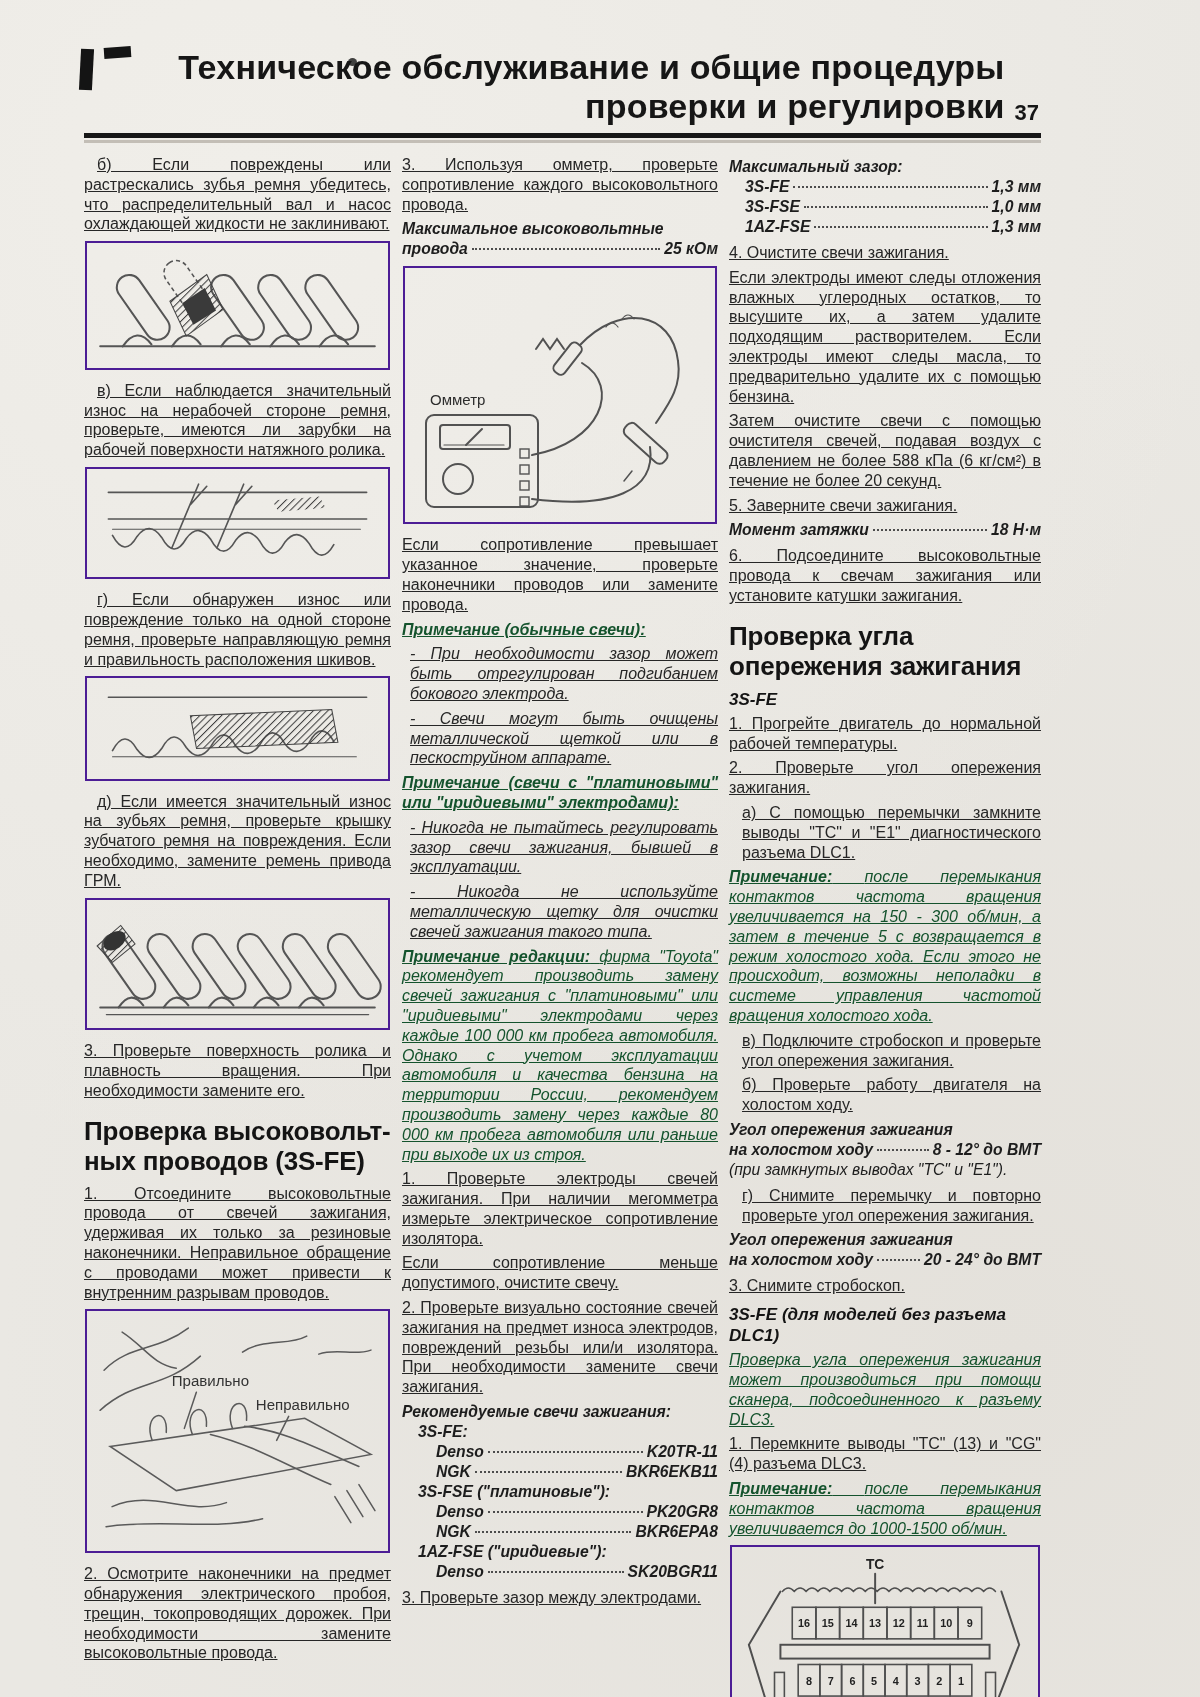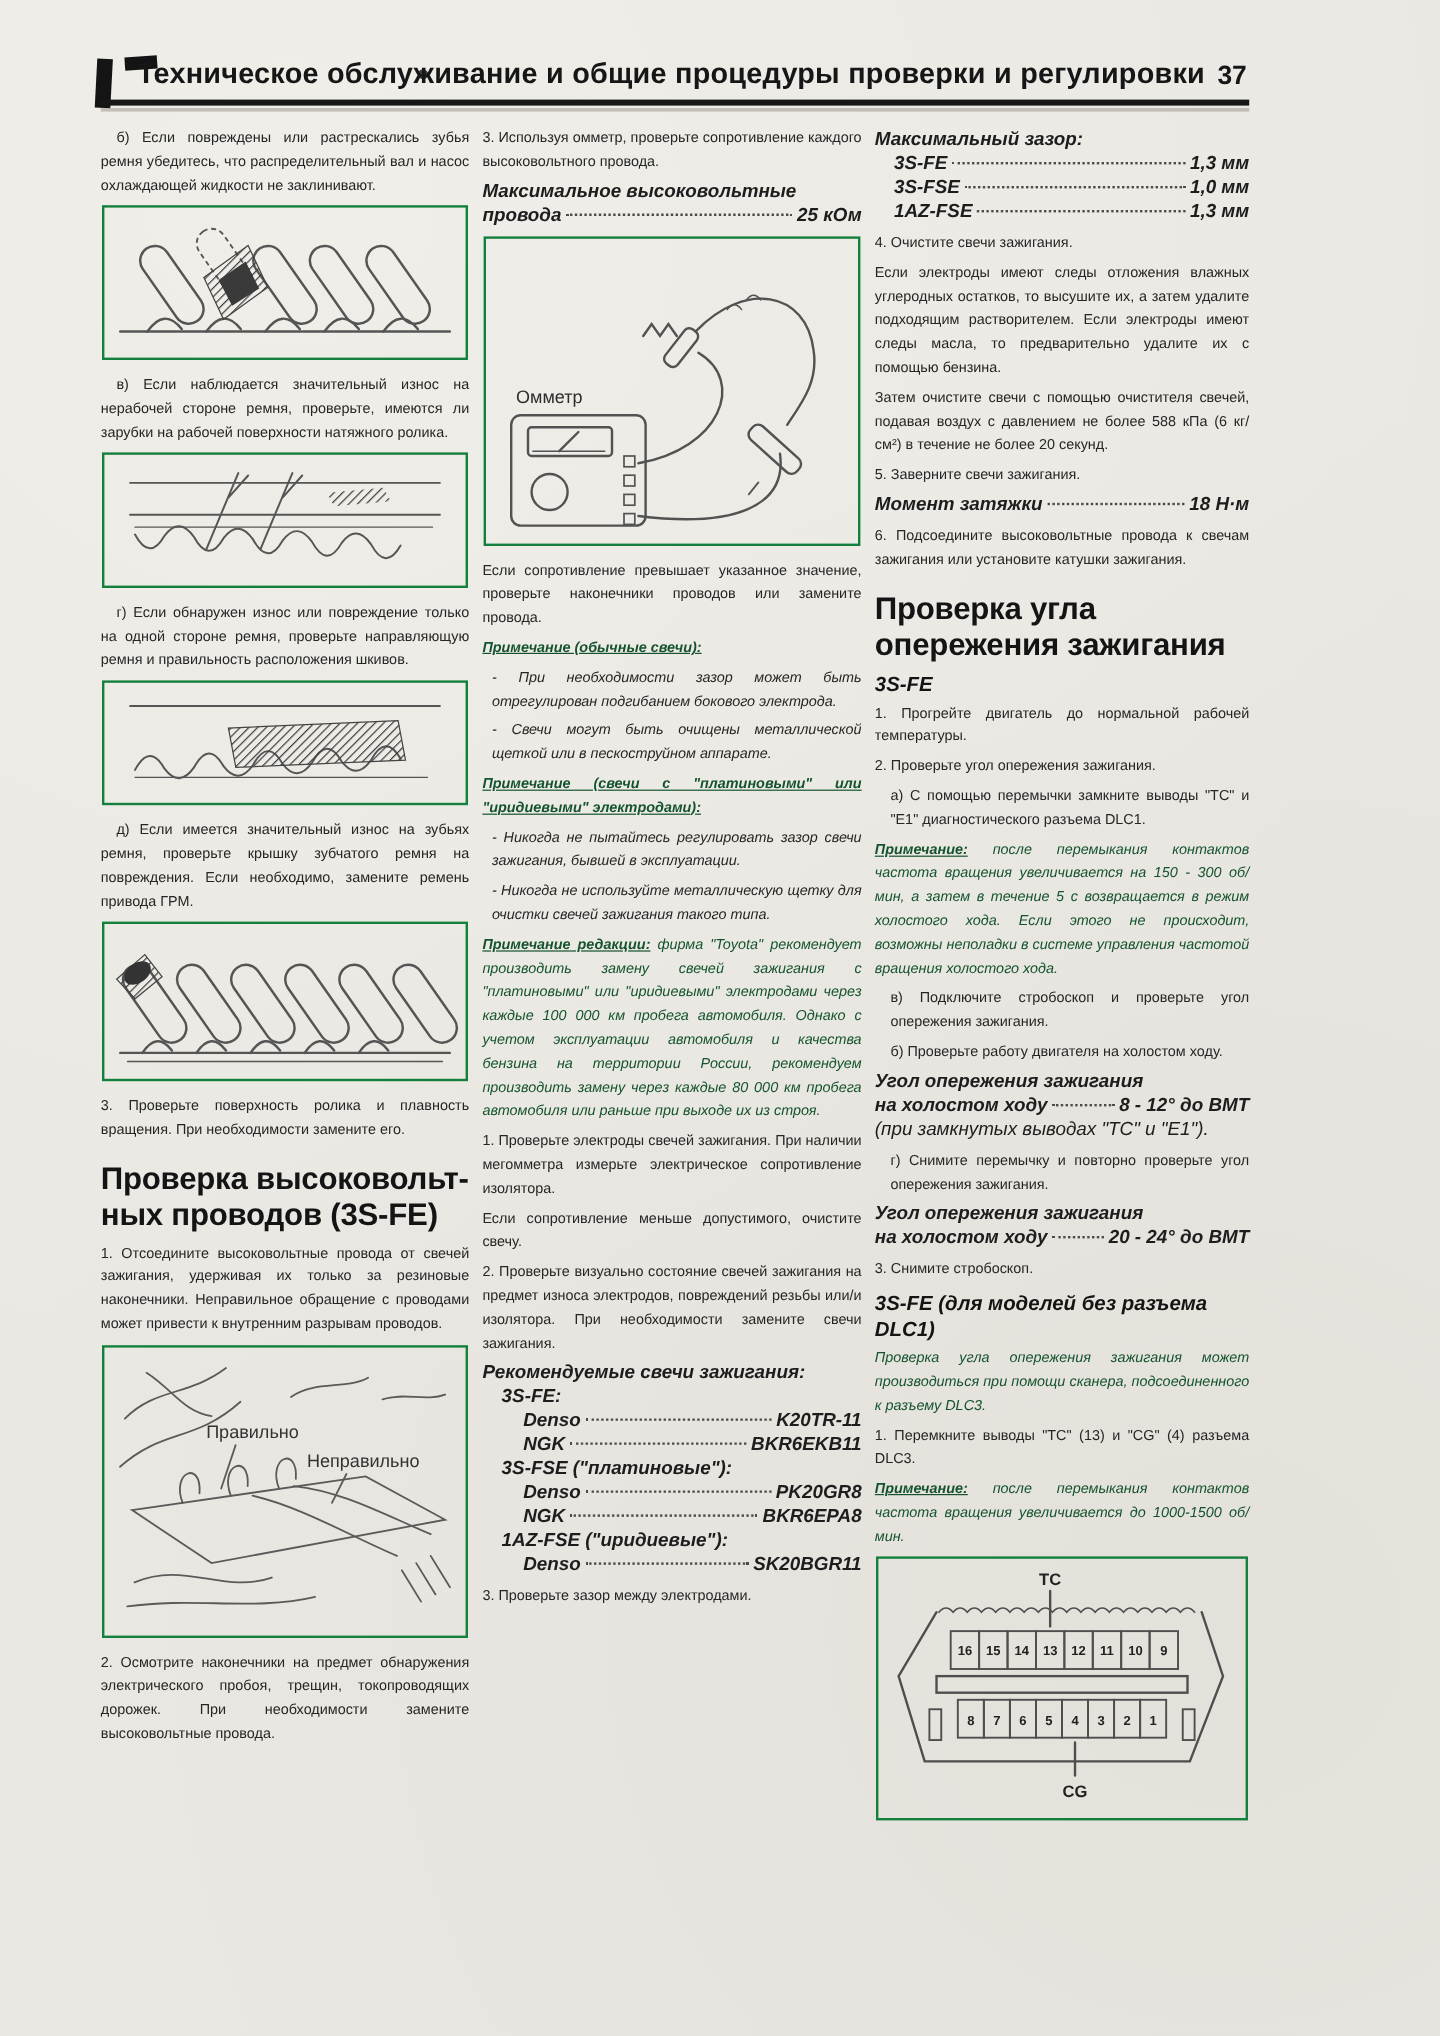--- a/index.html
+++ b/index.html
@@ -6,41 +6,41 @@
   body{
     width:1200px;height:1697px;overflow:hidden;position:relative;
     background:#eae8e3;
     background-image:radial-gradient(circle at 20% 10%, #f0eee9 0%, rgba(240,238,233,0) 55%),
                      radial-gradient(circle at 85% 80%, #e4e1db 0%, rgba(228,225,219,0) 60%);
     font-family:"Liberation Sans", sans-serif;
     color:#262626;
   }
   .content{position:absolute;left:84px;top:40px;width:957px;}
   .pagehead{display:flex;align-items:flex-end;padding:8px 2px 7px 30px;}
-  .pagehead .title{flex:1;text-align:center;font-weight:bold;font-size:24px;letter-spacing:.2px;color:#161616;}
+  .pagehead .title{flex:1;text-align:right;font-weight:bold;font-size:34px;letter-spacing:.2px;color:#161616;}
   .pagehead .pno{font-weight:bold;font-size:22px;margin-left:10px;color:#161616;}
   .rule{height:5px;background:#171717;}
   .rule2{height:3px;background:#aaa49b;margin-top:2px;opacity:.65;}
   .cols{display:grid;grid-template-columns:307px 316px 312px;column-gap:11px;margin-top:12px;}
   .col{min-width:0;}
-  p{margin:0 0 5px;font-size:12px;line-height:19.8px;text-align:justify;}
+  p{margin:0 0 5px;font-size:16px;line-height:19.8px;text-align:justify;text-decoration:underline;}
   p.hang{text-indent:13px;}
   p.sub{padding-left:13px;}
   h2{font-size:26px;line-height:30px;font-weight:bold;margin:15px 0 8px;letter-spacing:-.2px;color:#141414;text-align:left;}
   .eng{font-size:17px;font-style:italic;font-weight:bold;margin:8px 0 4px;line-height:21px;color:#141414;}
   .note{font-style:italic;color:#14532d;}
   .nlabel{text-decoration:underline;font-weight:600;}
   .nitem{padding-left:8px;font-style:italic;}
   .spec{font-style:italic;font-weight:600;color:#1d1d1d;margin:2px 0 6px;font-size:15.7px;line-height:20px;}
   .spec-row{display:flex;align-items:baseline;}
   .dots{flex:1;border-bottom:2px dotted #4c4c4c;margin:0 4px;position:relative;top:-4px;min-width:16px;}
   .ind1{margin-left:16px;}
   .ind2{margin-left:34px;}
   .spec .suffix{font-weight:400;}
-  .fig{border:2px solid #15803d;padding:7px 5px;margin:7px 1px 11px;}
+  .fig{border:2px solid #4c1d95;padding:7px 5px;margin:7px 1px 11px;}
   .fig svg{display:block;width:100%;height:auto;}
   svg text{font-family:"Liberation Sans",sans-serif;}
   .artifact{position:absolute;background:#141414;}
   .a1{left:80px;top:49px;width:13px;height:41px;transform:rotate(3deg);}
   .a2{left:104px;top:47px;width:27px;height:11px;transform:rotate(-4deg);}
   .a3{left:348px;top:58px;width:9px;height:8px;border-radius:50%;opacity:.8;}
 </style>
 </head>
 <body>
 

